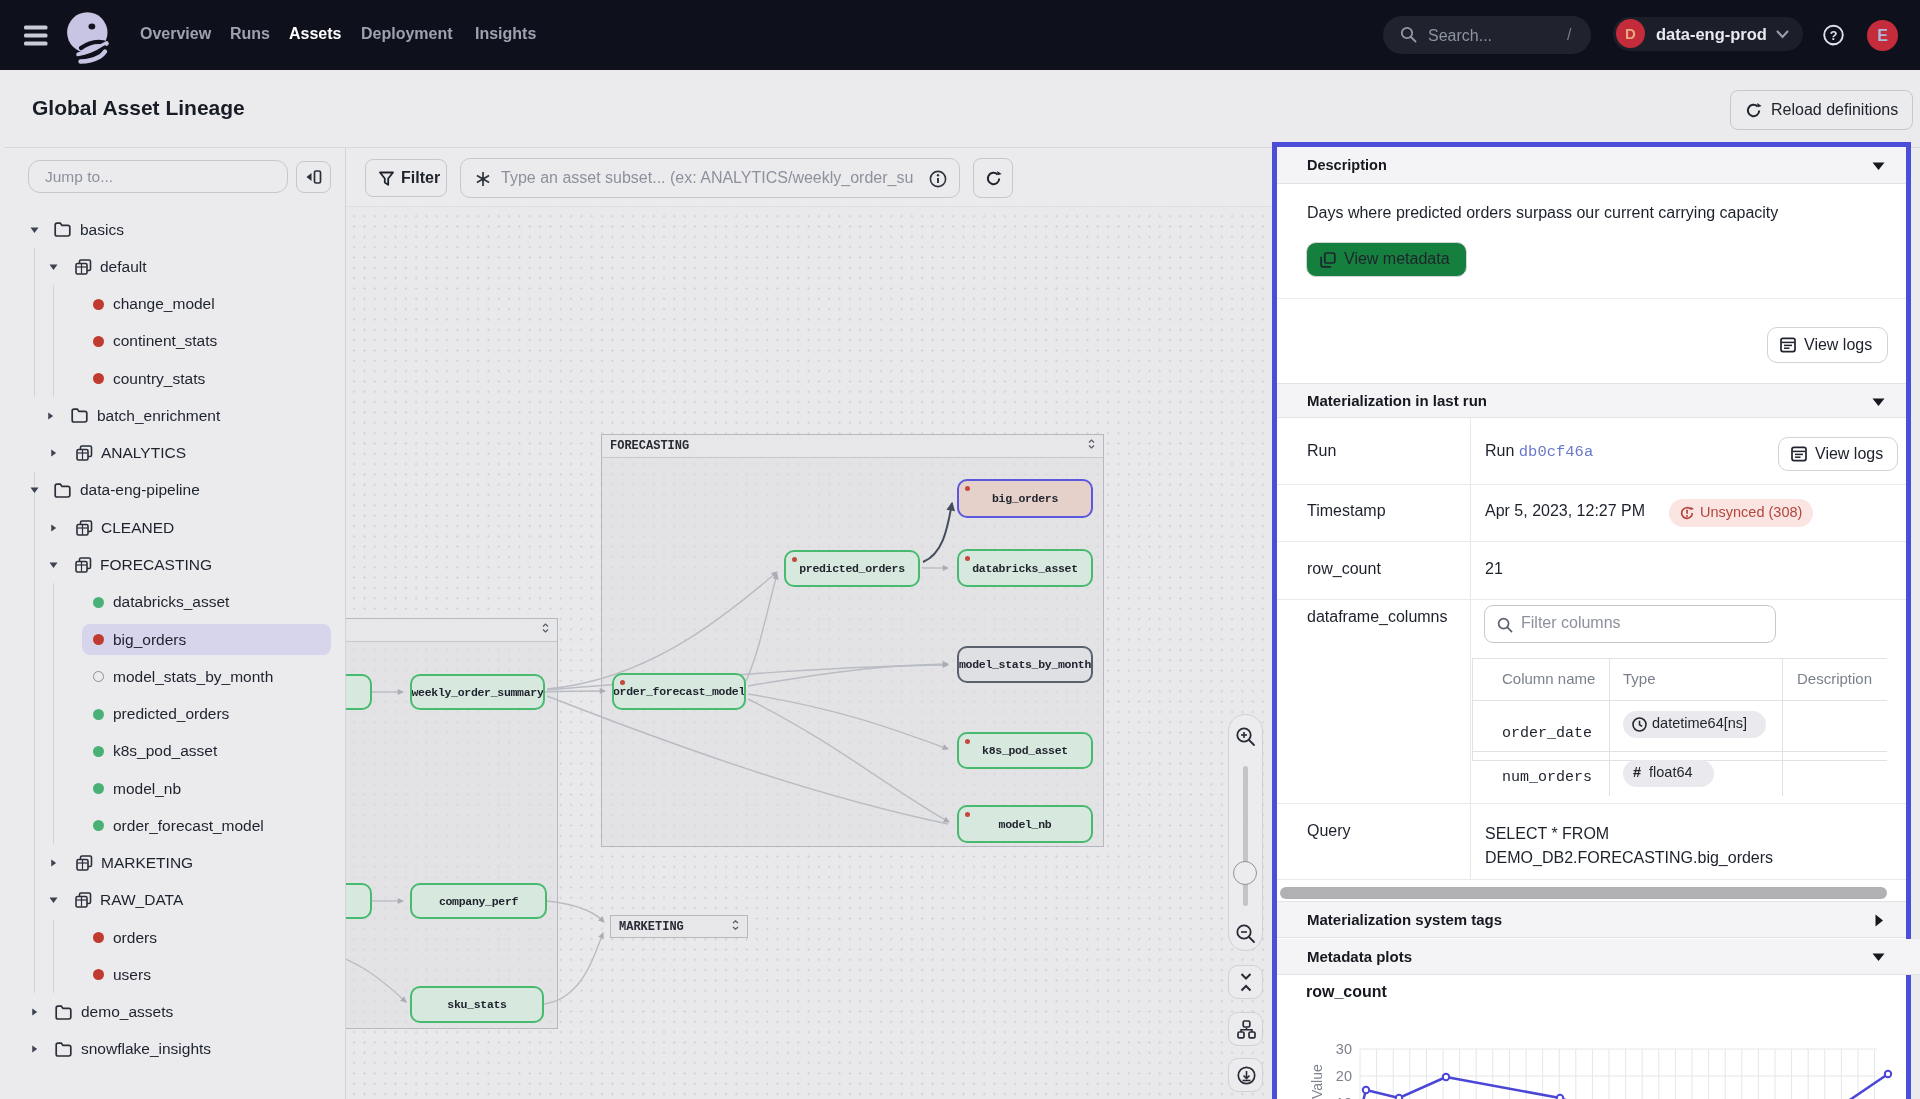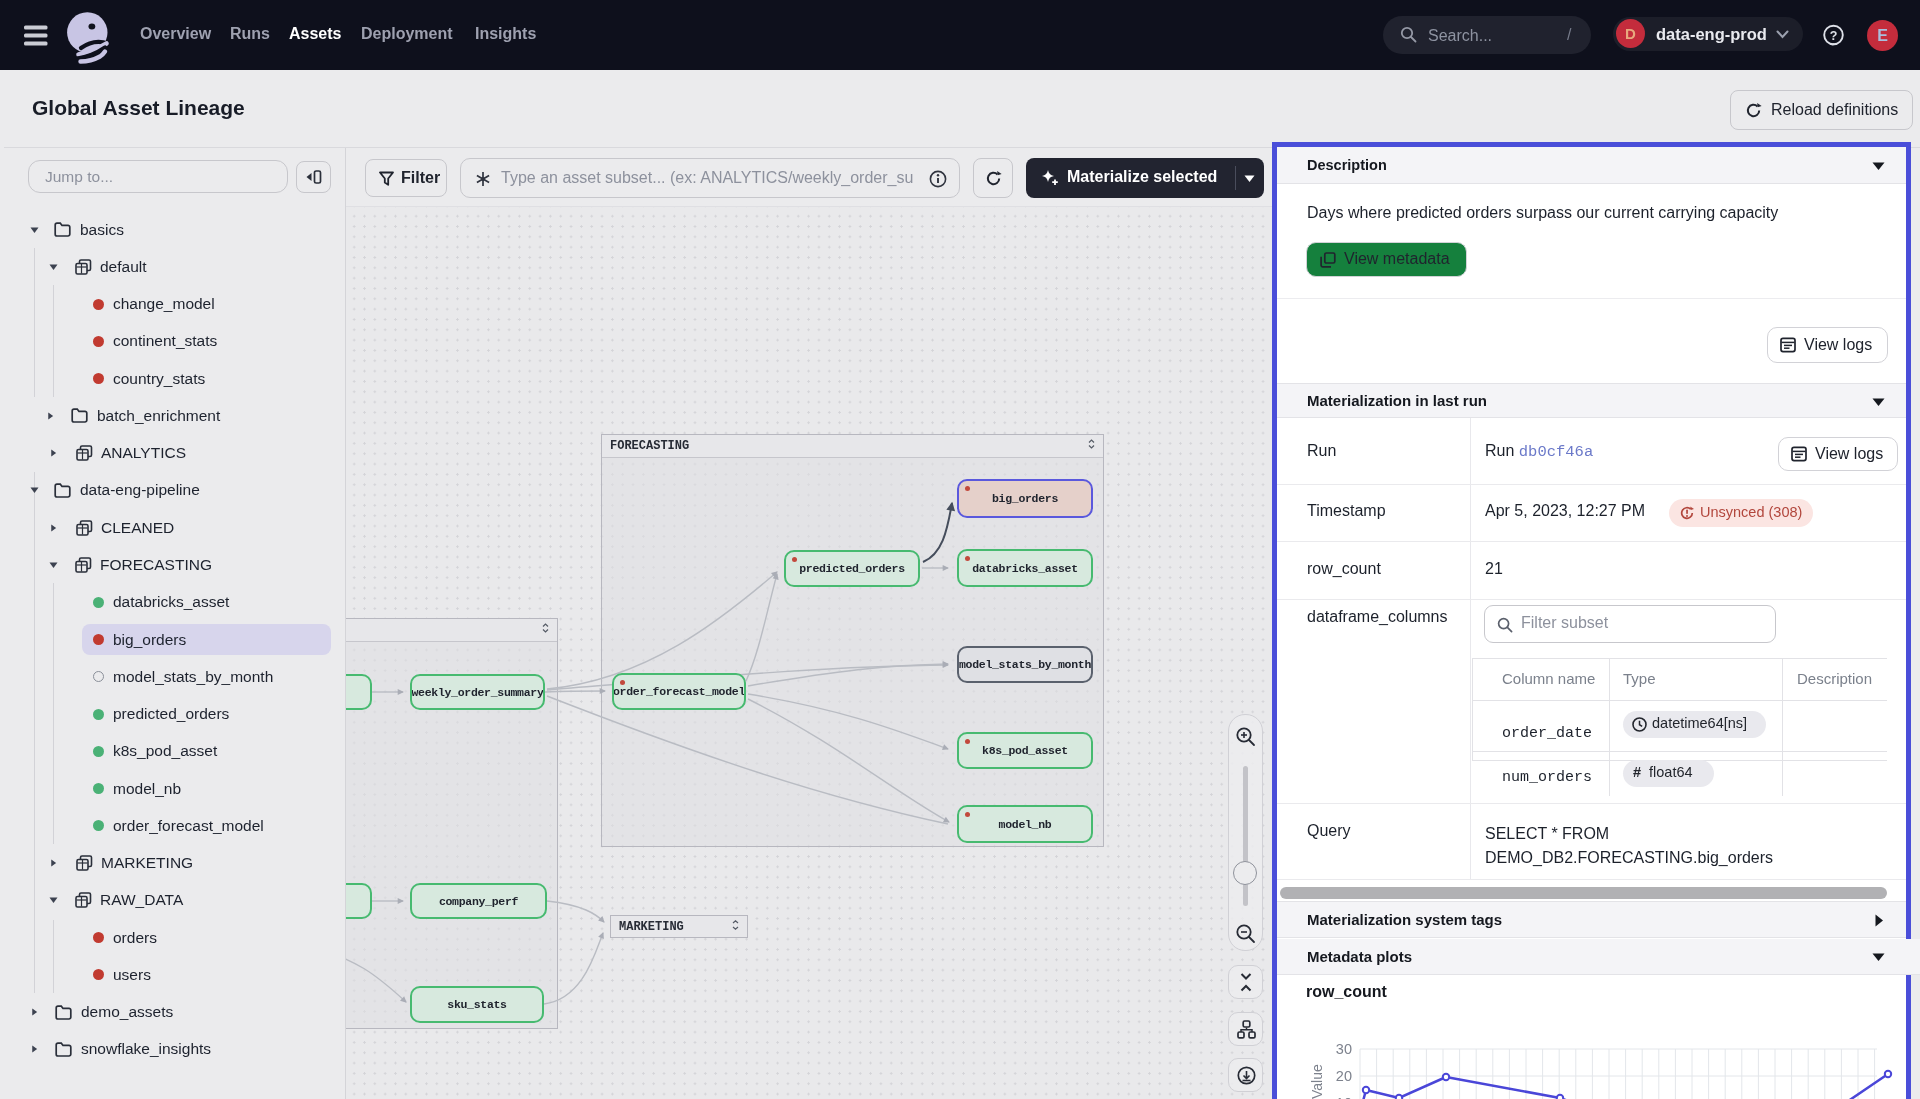--- a/index.html
+++ b/index.html
@@ -365,31 +365,20 @@
           <line x1="9" y1="8" x2="9" y2="13" stroke="#30343f" stroke-width="1.9"></line>
           <circle cx="9" cy="5.2" r="1.2" fill="#30343f"></circle>
         </svg>
       </div>
       <div style="position:absolute;left:627px;top:10px;width:40px;height:40px;border:1px solid #c7c7cc;border-radius:8px;background:#ebebed">
         <svg style="position:absolute;left:11px;top:11px" width="17" height="17" viewBox="0 0 17 17">
           <path d="M 14.2 8.5 A 5.7 5.7 0 1 1 12.5 4.45" fill="none" stroke="#20242e" stroke-width="2"></path>
           <path d="M 12.1 1 L 12.7 5.2 L 16.6 3.9 Z" fill="#20242e"></path>
         </svg>
       </div>
-      <div style="position:absolute;left:680px;top:10px;width:238px;height:40px;border-radius:8px;background:#222430">
-        <svg style="position:absolute;left:14px;top:11px" width="19" height="18" viewBox="0 0 19 18">
-          <path d="M8 1 C 8.6 4.6 10.4 6.4 14 7 C 10.4 7.6 8.6 9.4 8 13 C 7.4 9.4 5.6 7.6 2 7 C 5.6 6.4 7.4 4.6 8 1 Z" fill="#fff"></path>
-          <path d="M15 10.5 V16 M12.2 13.2 H17.8" stroke="#fff" stroke-width="1.8"></path>
-        </svg>
-        <span style="position:absolute;left:41px;top:10px;font-size:16px;font-weight:600;color:#fff">Materialize selected</span>
-        <div style="position:absolute;right:28px;top:8px;width:1px;height:24px;background:#4a4d5c"></div>
-        <svg style="position:absolute;right:9px;top:17px" width="11" height="8" viewBox="0 0 11 8">
-            <path d="M0.5 0.5 H10.5 L5.5 7 Z" fill="#fff"></path>
-          </svg>
-      </div>
     </div>
   </div>
   <div id="panel">
     <div class="sechead" style="position:absolute;left:0;top:0;width:629px;height:37px;font-size:14.5px">Description
       <svg style="position:absolute;left:595px;top:15px" width="13" height="9" viewBox="0 0 13 9">
           <path d="M0.5 0.5 H12.5 L6.5 8 Z" fill="#15181f"></path>
         </svg>
     </div>
     <div style="position:absolute;left:30px;top:57px;font-size:16px;color:#1c212b">Days where predicted orders surpass our current carrying capacity</div>
     <div style="position:absolute;left:29px;top:95px;width:161px;height:35px;border:1px solid #d2d2d7;border-radius:10px;background:#15803d">
@@ -443,21 +432,21 @@
     <div style="position:absolute;left:0;top:394px;width:629px;height:1px;background:#eaeaed"></div>
     <div class="kv-label" style="position:absolute;left:30px;top:413px">row_count</div>
     <div style="position:absolute;left:208px;top:413px;font-size:16px;color:#1c212b">21</div>
     <div style="position:absolute;left:0;top:452px;width:629px;height:1px;background:#eaeaed"></div>
     <div class="kv-label" style="position:absolute;left:30px;top:461px">dataframe_columns</div>
     <div style="position:absolute;left:207px;top:458px;width:292px;height:38px;border:1px solid #c7c7cc;border-radius:9px;background:#fff">
       <svg style="position:absolute;left:12px;top:11px" width="16" height="16" viewBox="0 0 16 16">
         <circle cx="6.6" cy="6.6" r="5" fill="none" stroke="#5b606c" stroke-width="1.7"></circle>
         <line x1="10.4" y1="10.4" x2="14.6" y2="14.6" stroke="#5b606c" stroke-width="1.7" stroke-linecap="round"></line>
       </svg>
-      <span style="position:absolute;left:36px;top:8px;font-size:16px;color:#8d919d">Filter subset</span>
+      <span style="position:absolute;left:36px;top:8px;font-size:16px;color:#8d919d">Filter columns</span>
     </div>
 
     <div style="position:absolute;left:195px;top:511px;width:415px;height:103px;border:1px solid #e2e2e6;border-right:none">
       <div style="position:absolute;left:0;top:0;width:100%;height:42px;border-bottom:1px solid #e2e2e6"></div>
       <div style="position:absolute;left:136px;top:0;width:1px;height:137px;background:#e2e2e6"></div>
       <div style="position:absolute;left:309px;top:0;width:1px;height:137px;background:#e2e2e6"></div>
       <span style="position:absolute;left:29px;top:11px;font-size:15px;color:#7b818c">Column name</span>
       <span style="position:absolute;left:150px;top:11px;font-size:15px;color:#7b818c">Type</span>
       <span style="position:absolute;left:324px;top:11px;font-size:15px;color:#7b818c">Description</span>
       <span class="mono" style="position:absolute;left:29px;top:66px;font-size:15px;color:#1c212b">order_date</span>

